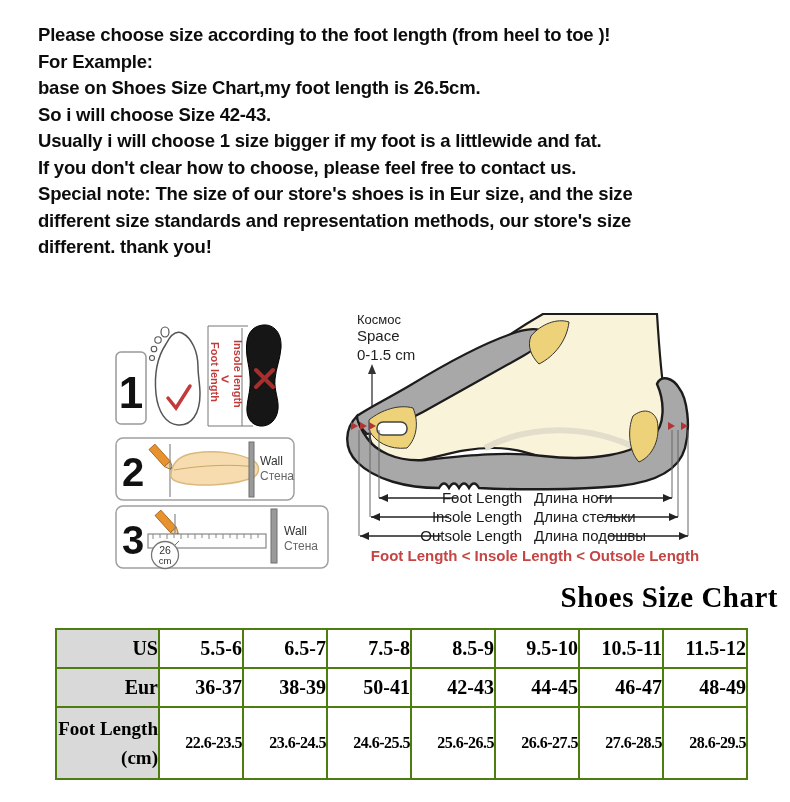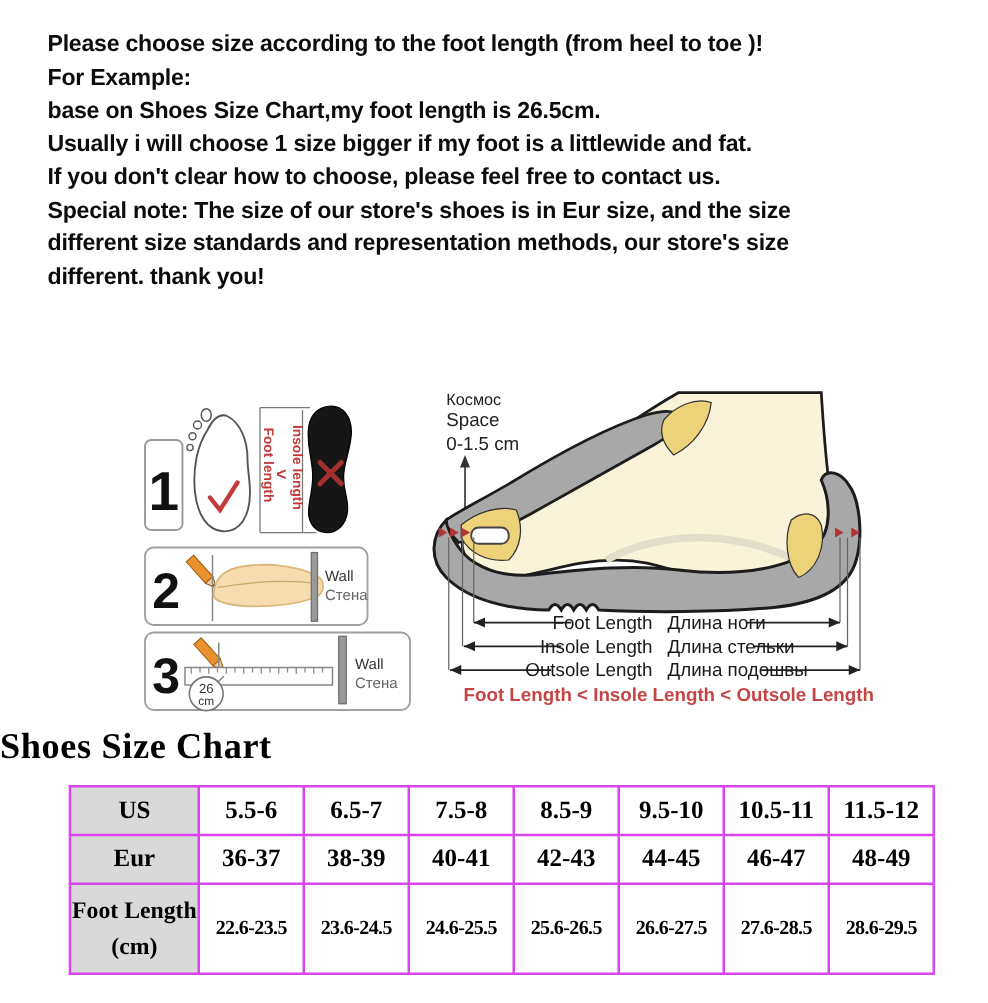--- a/index.html
+++ b/index.html
@@ -9,43 +9,44 @@
   
   .intro{position:absolute;left:38px;top:22px;right:24px;
          font-weight:bold;font-size:18.5px;line-height:26.5px;letter-spacing:-0.2px;color:#0c0c0c;}
   .ln{white-space:nowrap;}
   .u{text-decoration-thickness:2px;text-underline-offset:3.5px;}
   
   .steps-svg{position:absolute;left:108px;top:312px;width:232px;height:264px;}
   .shoe-svg{position:absolute;left:335px;top:298px;width:455px;height:282px;}
   svg{font-family:"Liberation Sans",sans-serif;}
   
-  .chart-title{position:absolute;top:581px;left:0;width:100%;text-align:left;
+  .chart-title{position:absolute;top:581px;left:0;width:100%;text-align:right;
                font-family:"Liberation Serif",serif;font-weight:bold;font-size:29px;
                letter-spacing:0.5px;color:#000;}
   
   .size-table{position:absolute;left:55px;top:628px;border-collapse:collapse;table-layout:fixed;
               font-family:"Liberation Serif",serif;font-weight:bold;color:#000;}
-  .size-table td{border:2px solid #d946ef;text-align:center;vertical-align:middle;
+  .size-table td{border:2px solid #4d7c0f;text-align:right;vertical-align:middle;
                  padding:0;font-size:20px;background:#fff;}
   .size-table td.hd{background:#d9d9d9;}
   .size-table tr.r12 td{height:37px;}
   .size-table tr.r3 td{height:70px;font-size:16px;letter-spacing:-0.5px;}
   .size-table tr.r3 td.hd{font-size:19px;letter-spacing:0;}
   .hdl{line-height:29px;}
 </style>
 </head>
 <body>
 
 <div class="page">
 
   <div class="intro">
     <div class="ln">Please choose size according to the foot length (from heel to toe )!</div>
     <div class="ln u">For Example:</div>
     <div class="ln">base on Shoes Size Chart,my foot length is 26.5cm.</div>
+    <div class="ln">So i will choose Size 42-43.</div>
     <div class="ln">Usually i will choose 1 size bigger if my foot is a littlewide and fat.</div>
     <div class="ln">If you don't clear how to choose, please feel free to contact us.</div>
     <div class="ln u">Special note: The size of our store's shoes is in Eur size, and the size</div>
     <div class="ln u">different size standards and representation methods, our store's size</div>
     <div class="ln u">different. thank you!</div>
   </div>
 
   <svg class="steps-svg" viewBox="0 0 232 264">
     <defs>
       <g id="pencil">
@@ -218,21 +219,21 @@
       <td>7.5-8</td>
       <td>8.5-9</td>
       <td>9.5-10</td>
       <td>10.5-11</td>
       <td>11.5-12</td>
     </tr>
     <tr class="r12">
       <td class="hd">Eur</td>
       <td>36-37</td>
       <td>38-39</td>
-      <td>40-41</td>
+      <td>50-41</td>
       <td>42-43</td>
       <td>44-45</td>
       <td>46-47</td>
       <td>48-49</td>
     </tr>
     <tr class="r3">
       <td class="hd">
         <div class="hdl">Foot Length</div>
         <div class="hdl">(cm)</div>
       </td>

